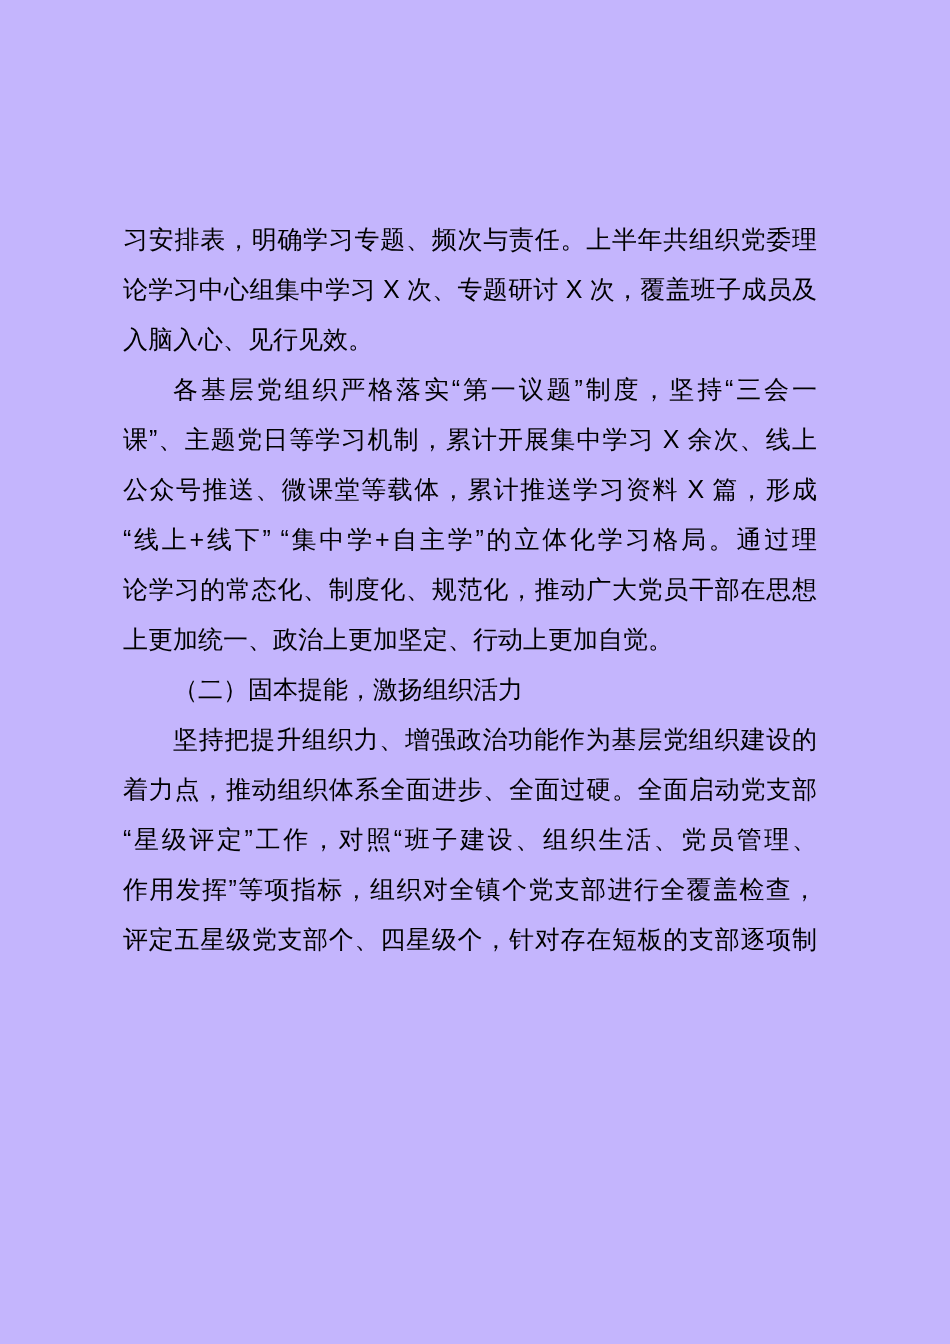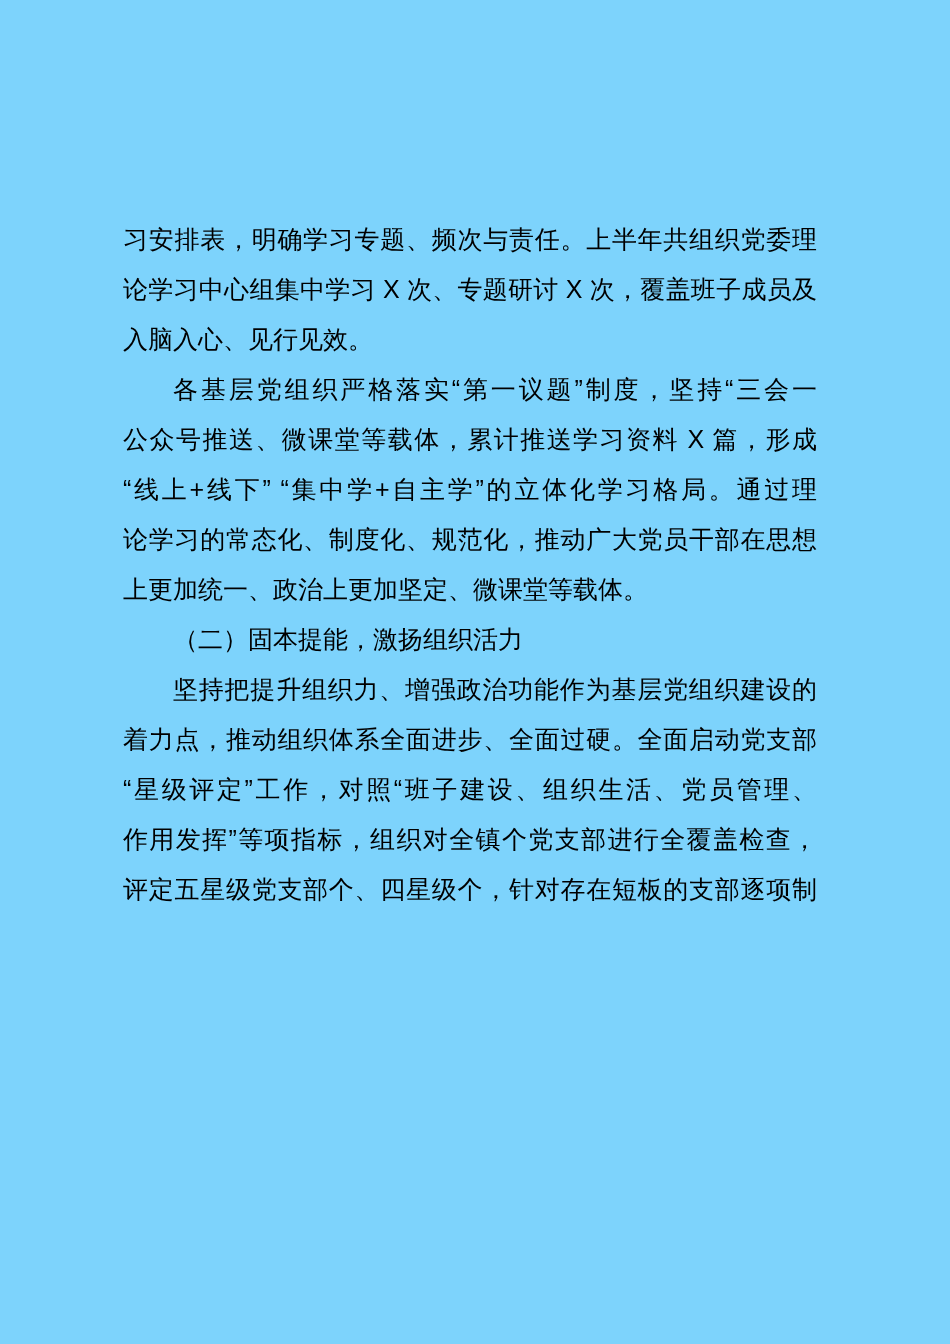--- a/index.html
+++ b/index.html
@@ -13,21 +13,21 @@
     position: relative;
     overflow: hidden;
     font-family: "Liberation Sans", sans-serif;
   }
   .page {
     position: absolute;
     left: 0;
     top: 0;
     width: 950px;
     height: 1344px;
-    background: #7dd3fc;
+    background: #c4b5fd;
   }
   .text-block {
     position: absolute;
     left: 123px;
     top: 214px;
     width: 694px;
   }
   .line {
     font-size: 25px;
     line-height: 50px;
@@ -50,24 +50,25 @@
 </head>
 <body>
 
 <div class="page">
   <div class="text-block">
 
   <div class="line">习安排表，明确学习专题、频次与责任。上半年共组织党委理</div>
       <div class="line">论学习中心组集中学习 X 次、专题研讨 X 次，覆盖班子成员及</div>
       <div class="line para-end">入脑入心、见行见效。</div>
       <div class="line indent">各基层党组织严格落实“第一议题”制度，坚持“三会一</div>
+      <div class="line">课”、主题党日等学习机制，累计开展集中学习 X 余次、线上</div>
       <div class="line">公众号推送、微课堂等载体，累计推送学习资料 X 篇，形成</div>
       <div class="line">“线上+线下” “集中学+自主学”的立体化学习格局。通过理</div>
       <div class="line">论学习的常态化、制度化、规范化，推动广大党员干部在思想</div>
-      <div class="line para-end">上更加统一、政治上更加坚定、微课堂等载体。</div>
+      <div class="line para-end">上更加统一、政治上更加坚定、行动上更加自觉。</div>
       <div class="line indent para-end">（二）固本提能，激扬组织活力</div>
       <div class="line indent">坚持把提升组织力、增强政治功能作为基层党组织建设的</div>
       <div class="line">着力点，推动组织体系全面进步、全面过硬。全面启动党支部</div>
       <div class="line">“星级评定”工作，对照“班子建设、组织生活、党员管理、</div>
       <div class="line">作用发挥”等项指标，组织对全镇个党支部进行全覆盖检查，</div>
       <div class="line">评定五星级党支部个、四星级个，针对存在短板的支部逐项制</div>
     </div>
 </div>
 
 </body></html>

